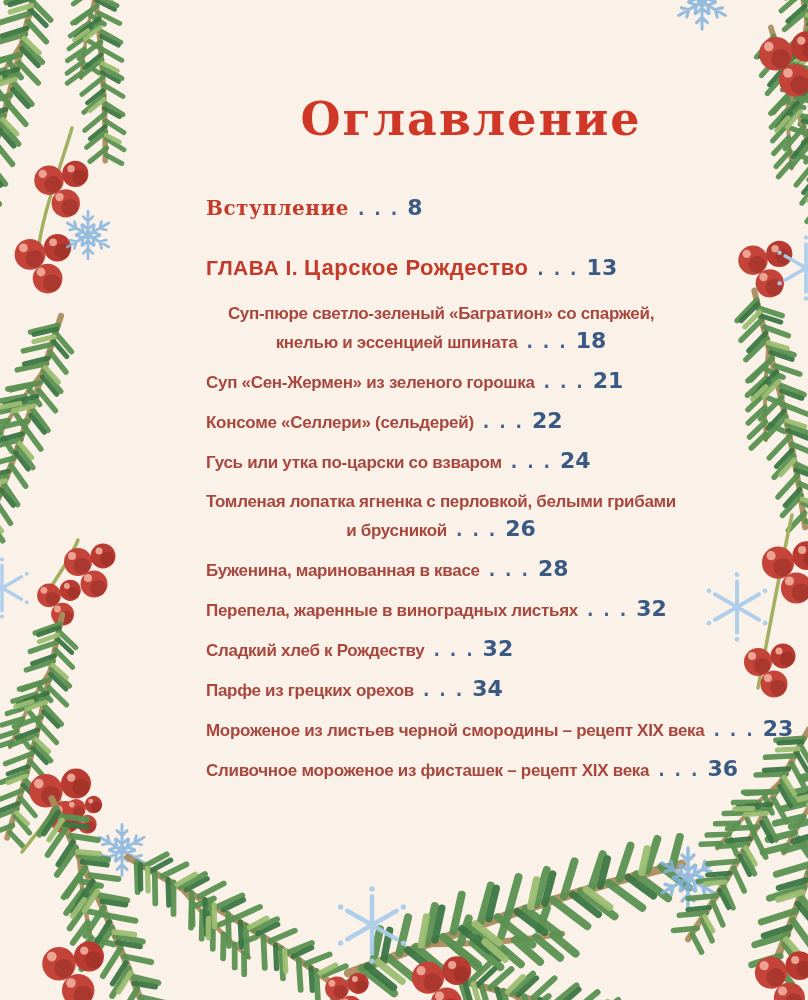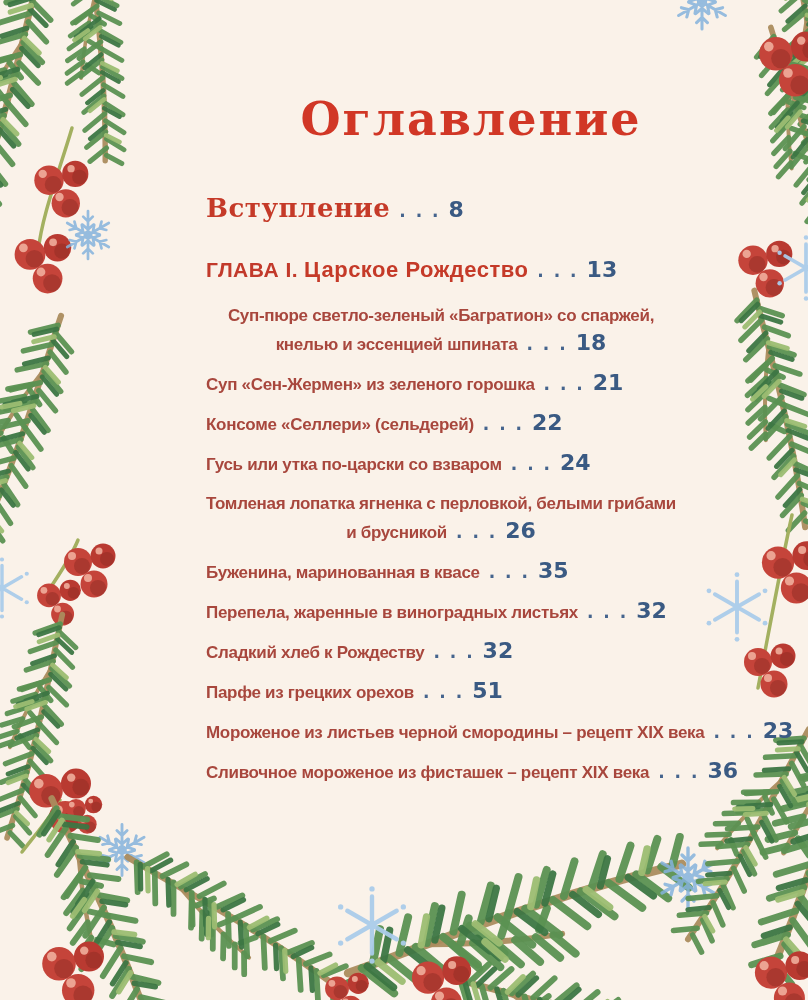--- a/index.html
+++ b/index.html
@@ -47,21 +47,21 @@
     width:530px;margin:0 0 44px;text-align:center;
     font-family:"DejaVu Serif",serif;font-weight:700;
     font-size:46px;line-height:1.2;color:var(--red-title);letter-spacing:2px;
   }
   .row{margin-bottom:11px;line-height:28px;}
   .row.heading{margin-bottom:8px;line-height:34px;}
   .row.chapter{margin-top:24px;margin-bottom:13px;line-height:34px;}
   .row.wrap{max-width:470px;text-align:center;}
   .htext{
     font-family:"DejaVu Serif",serif;font-weight:700;
-    font-size:26px;color:var(--red-head);letter-spacing:.5px;text-align:right;
+    font-size:20px;color:var(--red-head);letter-spacing:.5px;text-align:right;
   }
   .cprefix{
     font-family:"Liberation Sans",sans-serif;font-weight:800;
     font-size:21px;color:#c23a2b;letter-spacing:.5px;margin-right:6px;text-align:right;
   }
   .ctitle{
     font-family:Liberation Sans, sans-serif;font-weight:700;
     font-size:22px;color:var(--red-head);letter-spacing:.5px;
   }
   .etext{
@@ -193,33 +193,33 @@
 
   <div class="row entry">
     <span class="etext">Гусь или утка по-царски со взваром</span><span class="tail"><span class="dots">. . .</span><span class="pnum">24</span></span>
   </div>
 
   <div class="row entry wrap">
     <span class="etext">Томленая лопатка ягненка с перловкой, белыми грибами и брусникой</span><span class="tail"><span class="dots">. . .</span><span class="pnum">26</span></span>
   </div>
 
   <div class="row entry">
-    <span class="etext">Буженина, маринованная в квасе</span><span class="tail"><span class="dots">. . .</span><span class="pnum">35</span></span>
+    <span class="etext">Буженина, маринованная в квасе</span><span class="tail"><span class="dots">. . .</span><span class="pnum">28</span></span>
   </div>
 
   <div class="row entry">
     <span class="etext">Перепела, жаренные в виноградных листьях</span><span class="tail"><span class="dots">. . .</span><span class="pnum">32</span></span>
   </div>
 
   <div class="row entry">
     <span class="etext">Сладкий хлеб к Рождеству</span><span class="tail"><span class="dots">. . .</span><span class="pnum">32</span></span>
   </div>
 
   <div class="row entry">
-    <span class="etext">Парфе из грецких орехов</span><span class="tail"><span class="dots">. . .</span><span class="pnum">51</span></span>
+    <span class="etext">Парфе из грецких орехов</span><span class="tail"><span class="dots">. . .</span><span class="pnum">34</span></span>
   </div>
 
   <div class="row entry">
     <span class="etext">Мороженое из листьев черной смородины – рецепт XIX века</span><span class="tail"><span class="dots">. . .</span><span class="pnum">23</span></span>
   </div>
 
   <div class="row entry">
     <span class="etext">Сливочное мороженое из фисташек – рецепт XIX века</span><span class="tail"><span class="dots">. . .</span><span class="pnum">36</span></span>
   </div>
 

